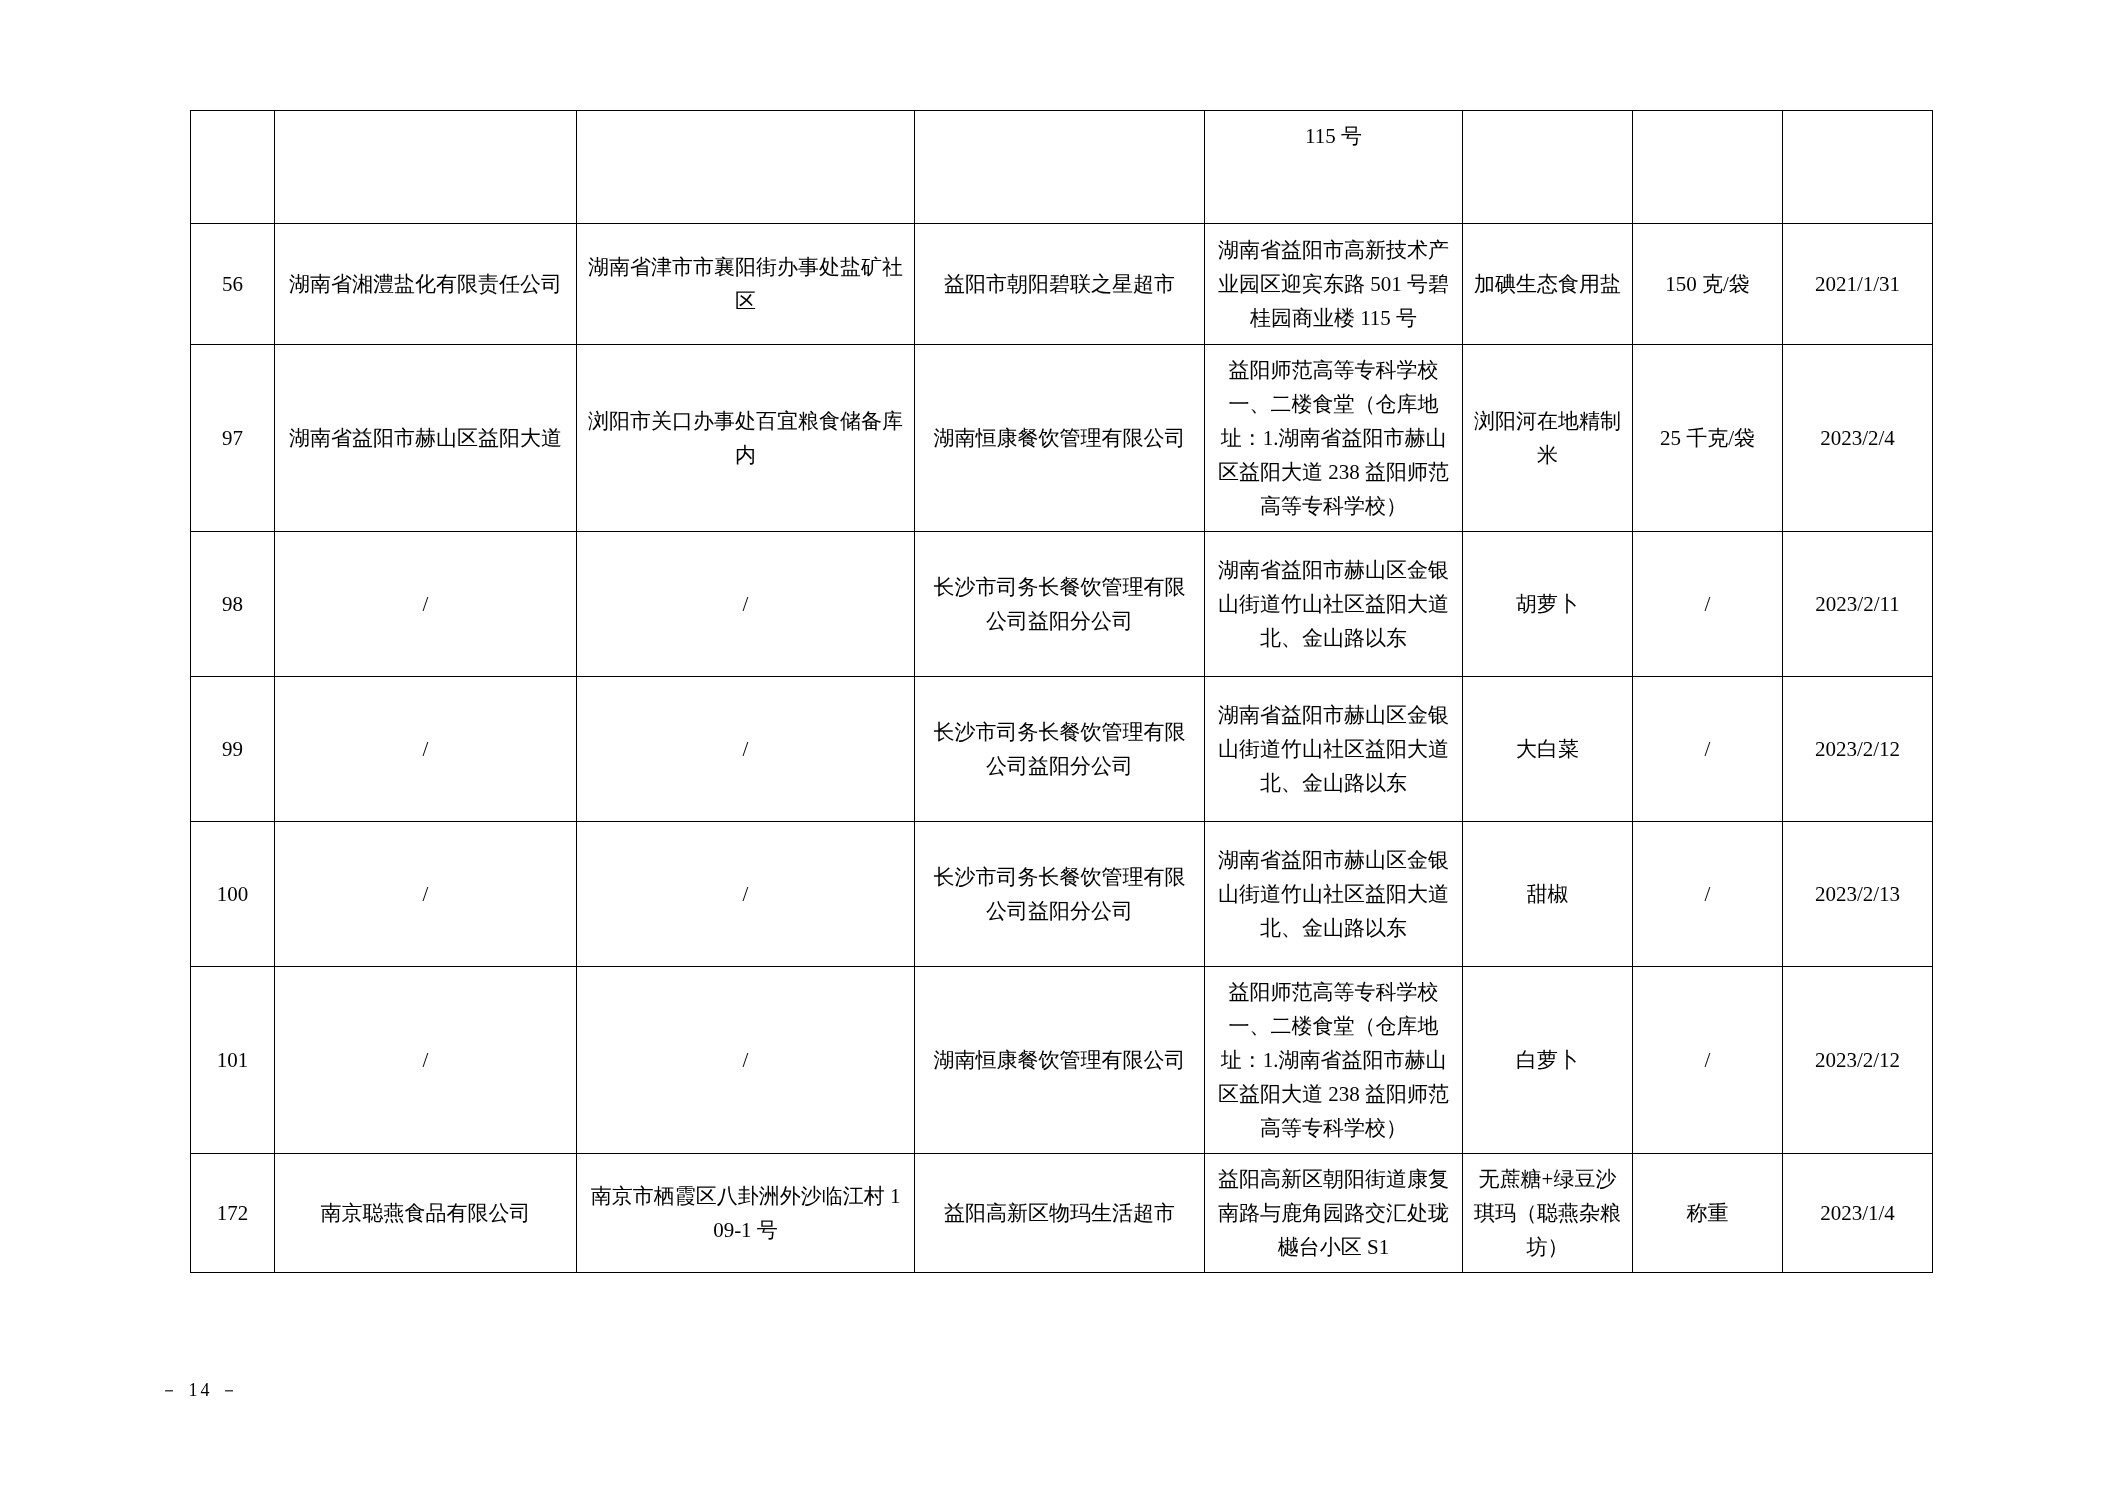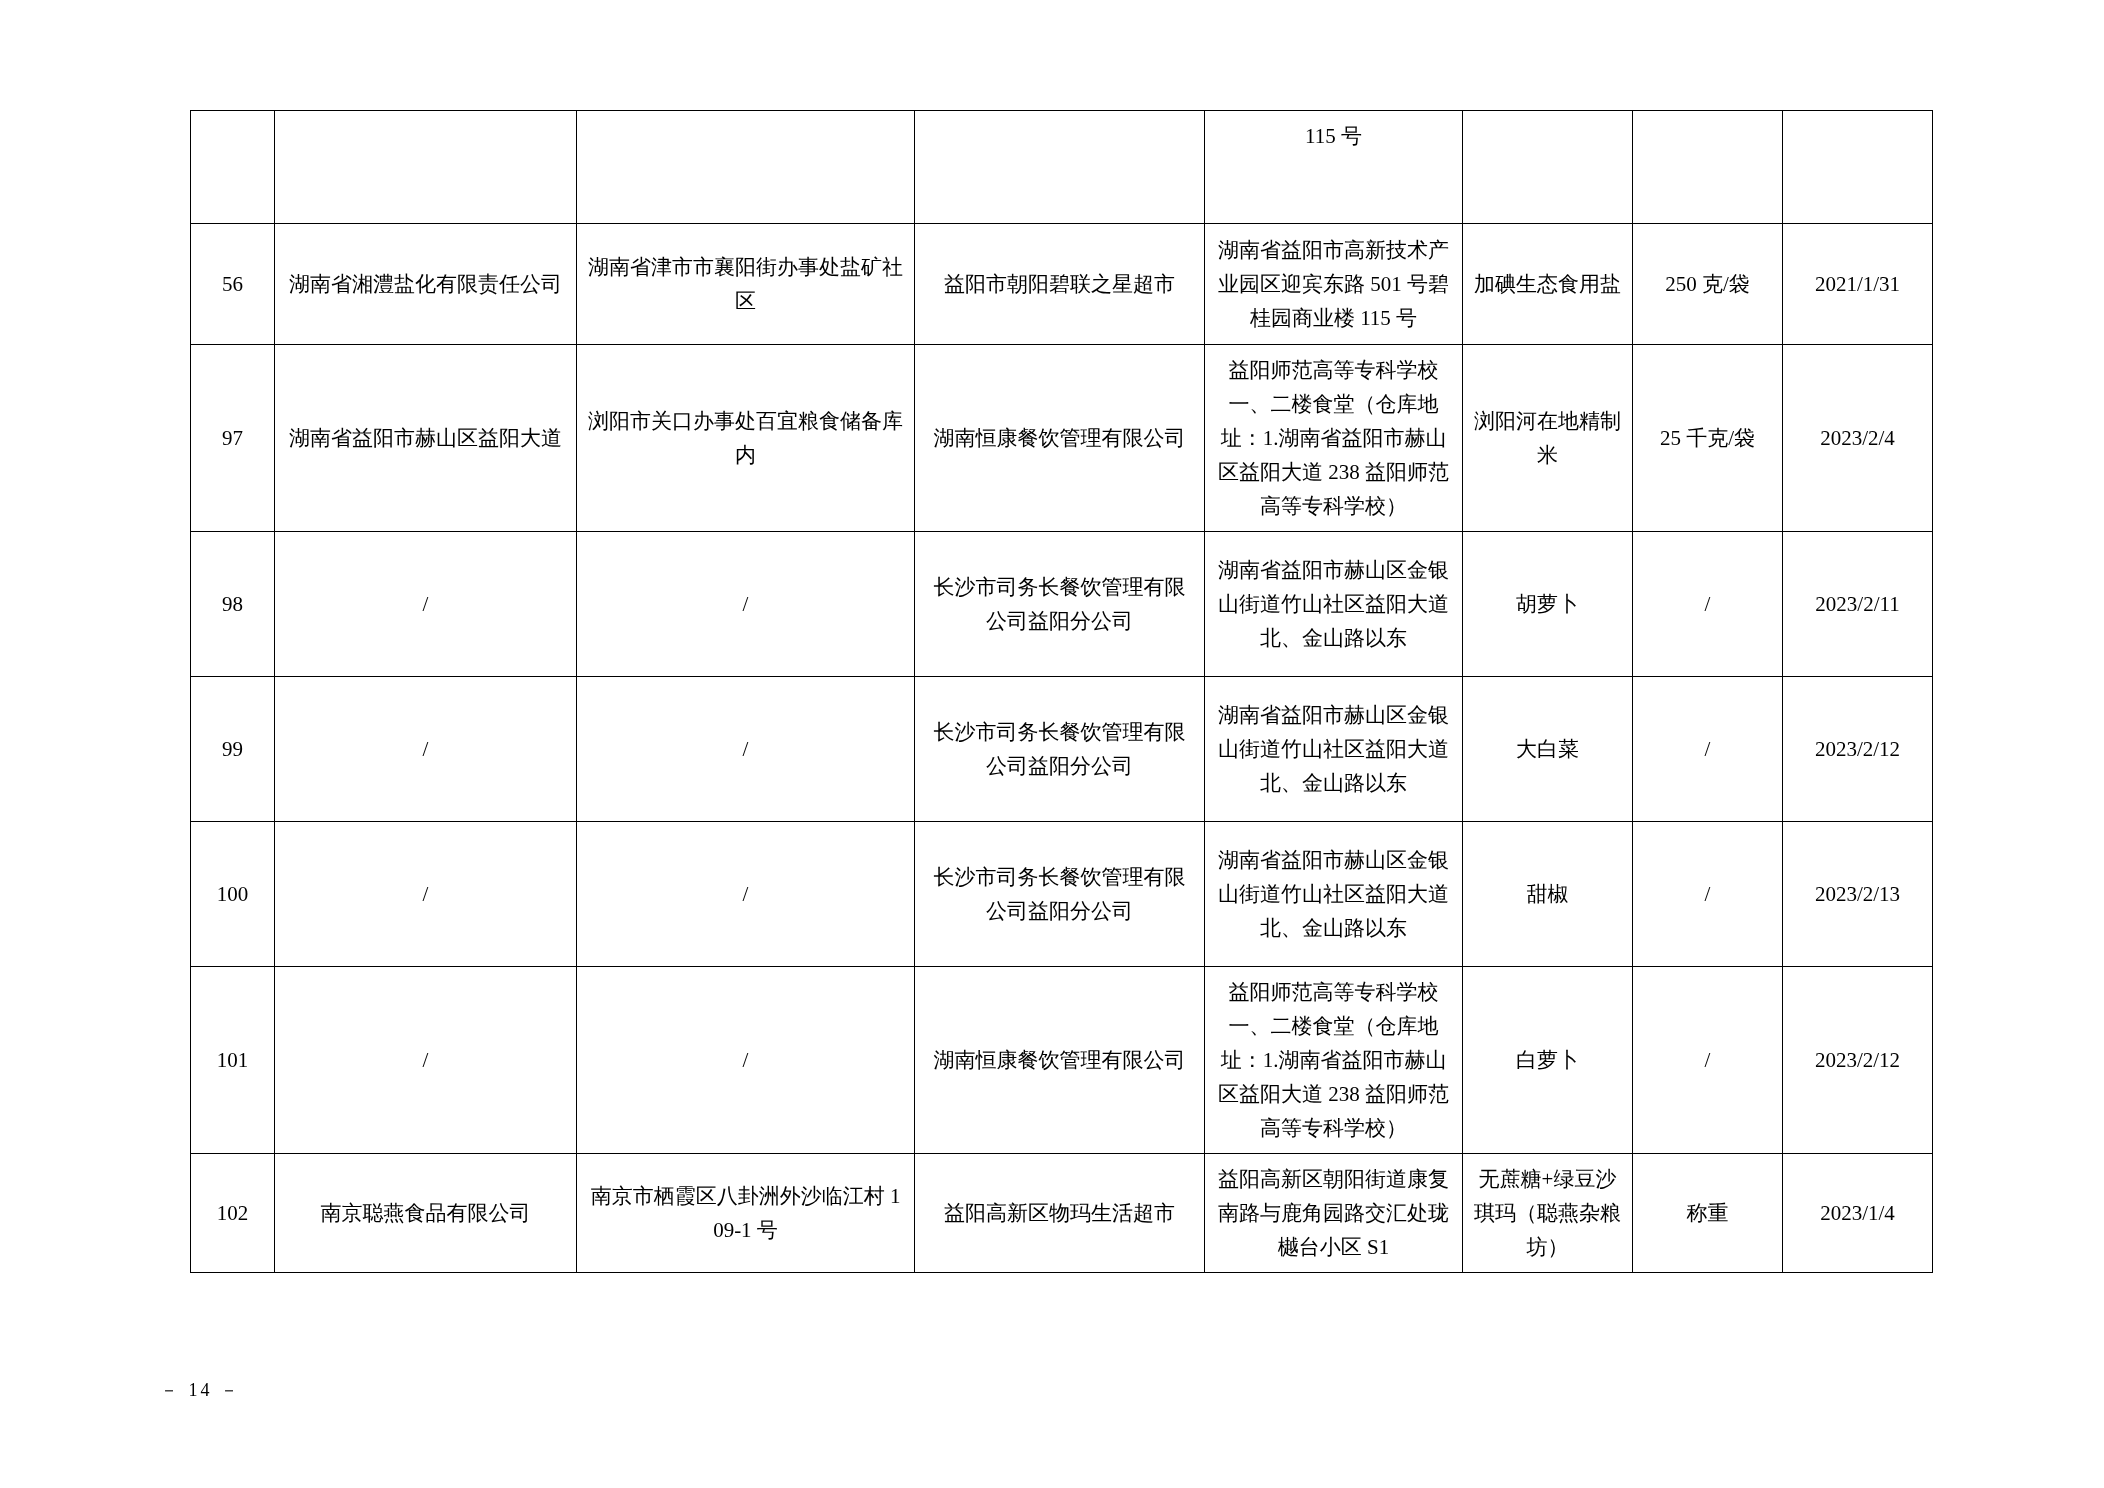--- a/index.html
+++ b/index.html
@@ -90,21 +90,21 @@
         <td></td>
         <td></td>
       </tr>
       <tr class="row-96">
         <td>56</td>
         <td>湖南省湘澧盐化有限责任公司</td>
         <td>湖南省津市市襄阳街办事处盐矿社区</td>
         <td>益阳市朝阳碧联之星超市</td>
         <td>湖南省益阳市高新技术产业园区迎宾东路 501 号碧桂园商业楼 115 号</td>
         <td>加碘生态食用盐</td>
-        <td>250 克/袋</td>
+        <td>150 克/袋</td>
         <td>2021/1/31</td>
       </tr>
       <tr class="row-97">
         <td>97</td>
         <td>湖南省益阳市赫山区益阳大道</td>
         <td>浏阳市关口办事处百宜粮食储备库内</td>
         <td>湖南恒康餐饮管理有限公司</td>
         <td>益阳师范高等专科学校一、二楼食堂（仓库地址：1.湖南省益阳市赫山区益阳大道 238 益阳师范高等专科学校）</td>
         <td>浏阳河在地精制米</td>
         <td>25 千克/袋</td>
@@ -144,21 +144,21 @@
         <td>101</td>
         <td>/</td>
         <td>/</td>
         <td>湖南恒康餐饮管理有限公司</td>
         <td>益阳师范高等专科学校一、二楼食堂（仓库地址：1.湖南省益阳市赫山区益阳大道 238 益阳师范高等专科学校）</td>
         <td>白萝卜</td>
         <td>/</td>
         <td>2023/2/12</td>
       </tr>
       <tr class="row-102">
-        <td>102</td>
+        <td>172</td>
         <td>南京聪燕食品有限公司</td>
         <td>南京市栖霞区八卦洲外沙临江村 109-1 号</td>
         <td>益阳高新区物玛生活超市</td>
         <td>益阳高新区朝阳街道康复南路与鹿角园路交汇处珑樾台小区 S1</td>
         <td>无蔗糖+绿豆沙琪玛（聪燕杂粮坊）</td>
         <td>称重</td>
         <td>2023/1/4</td>
       </tr>
     </tbody>
   </table>

